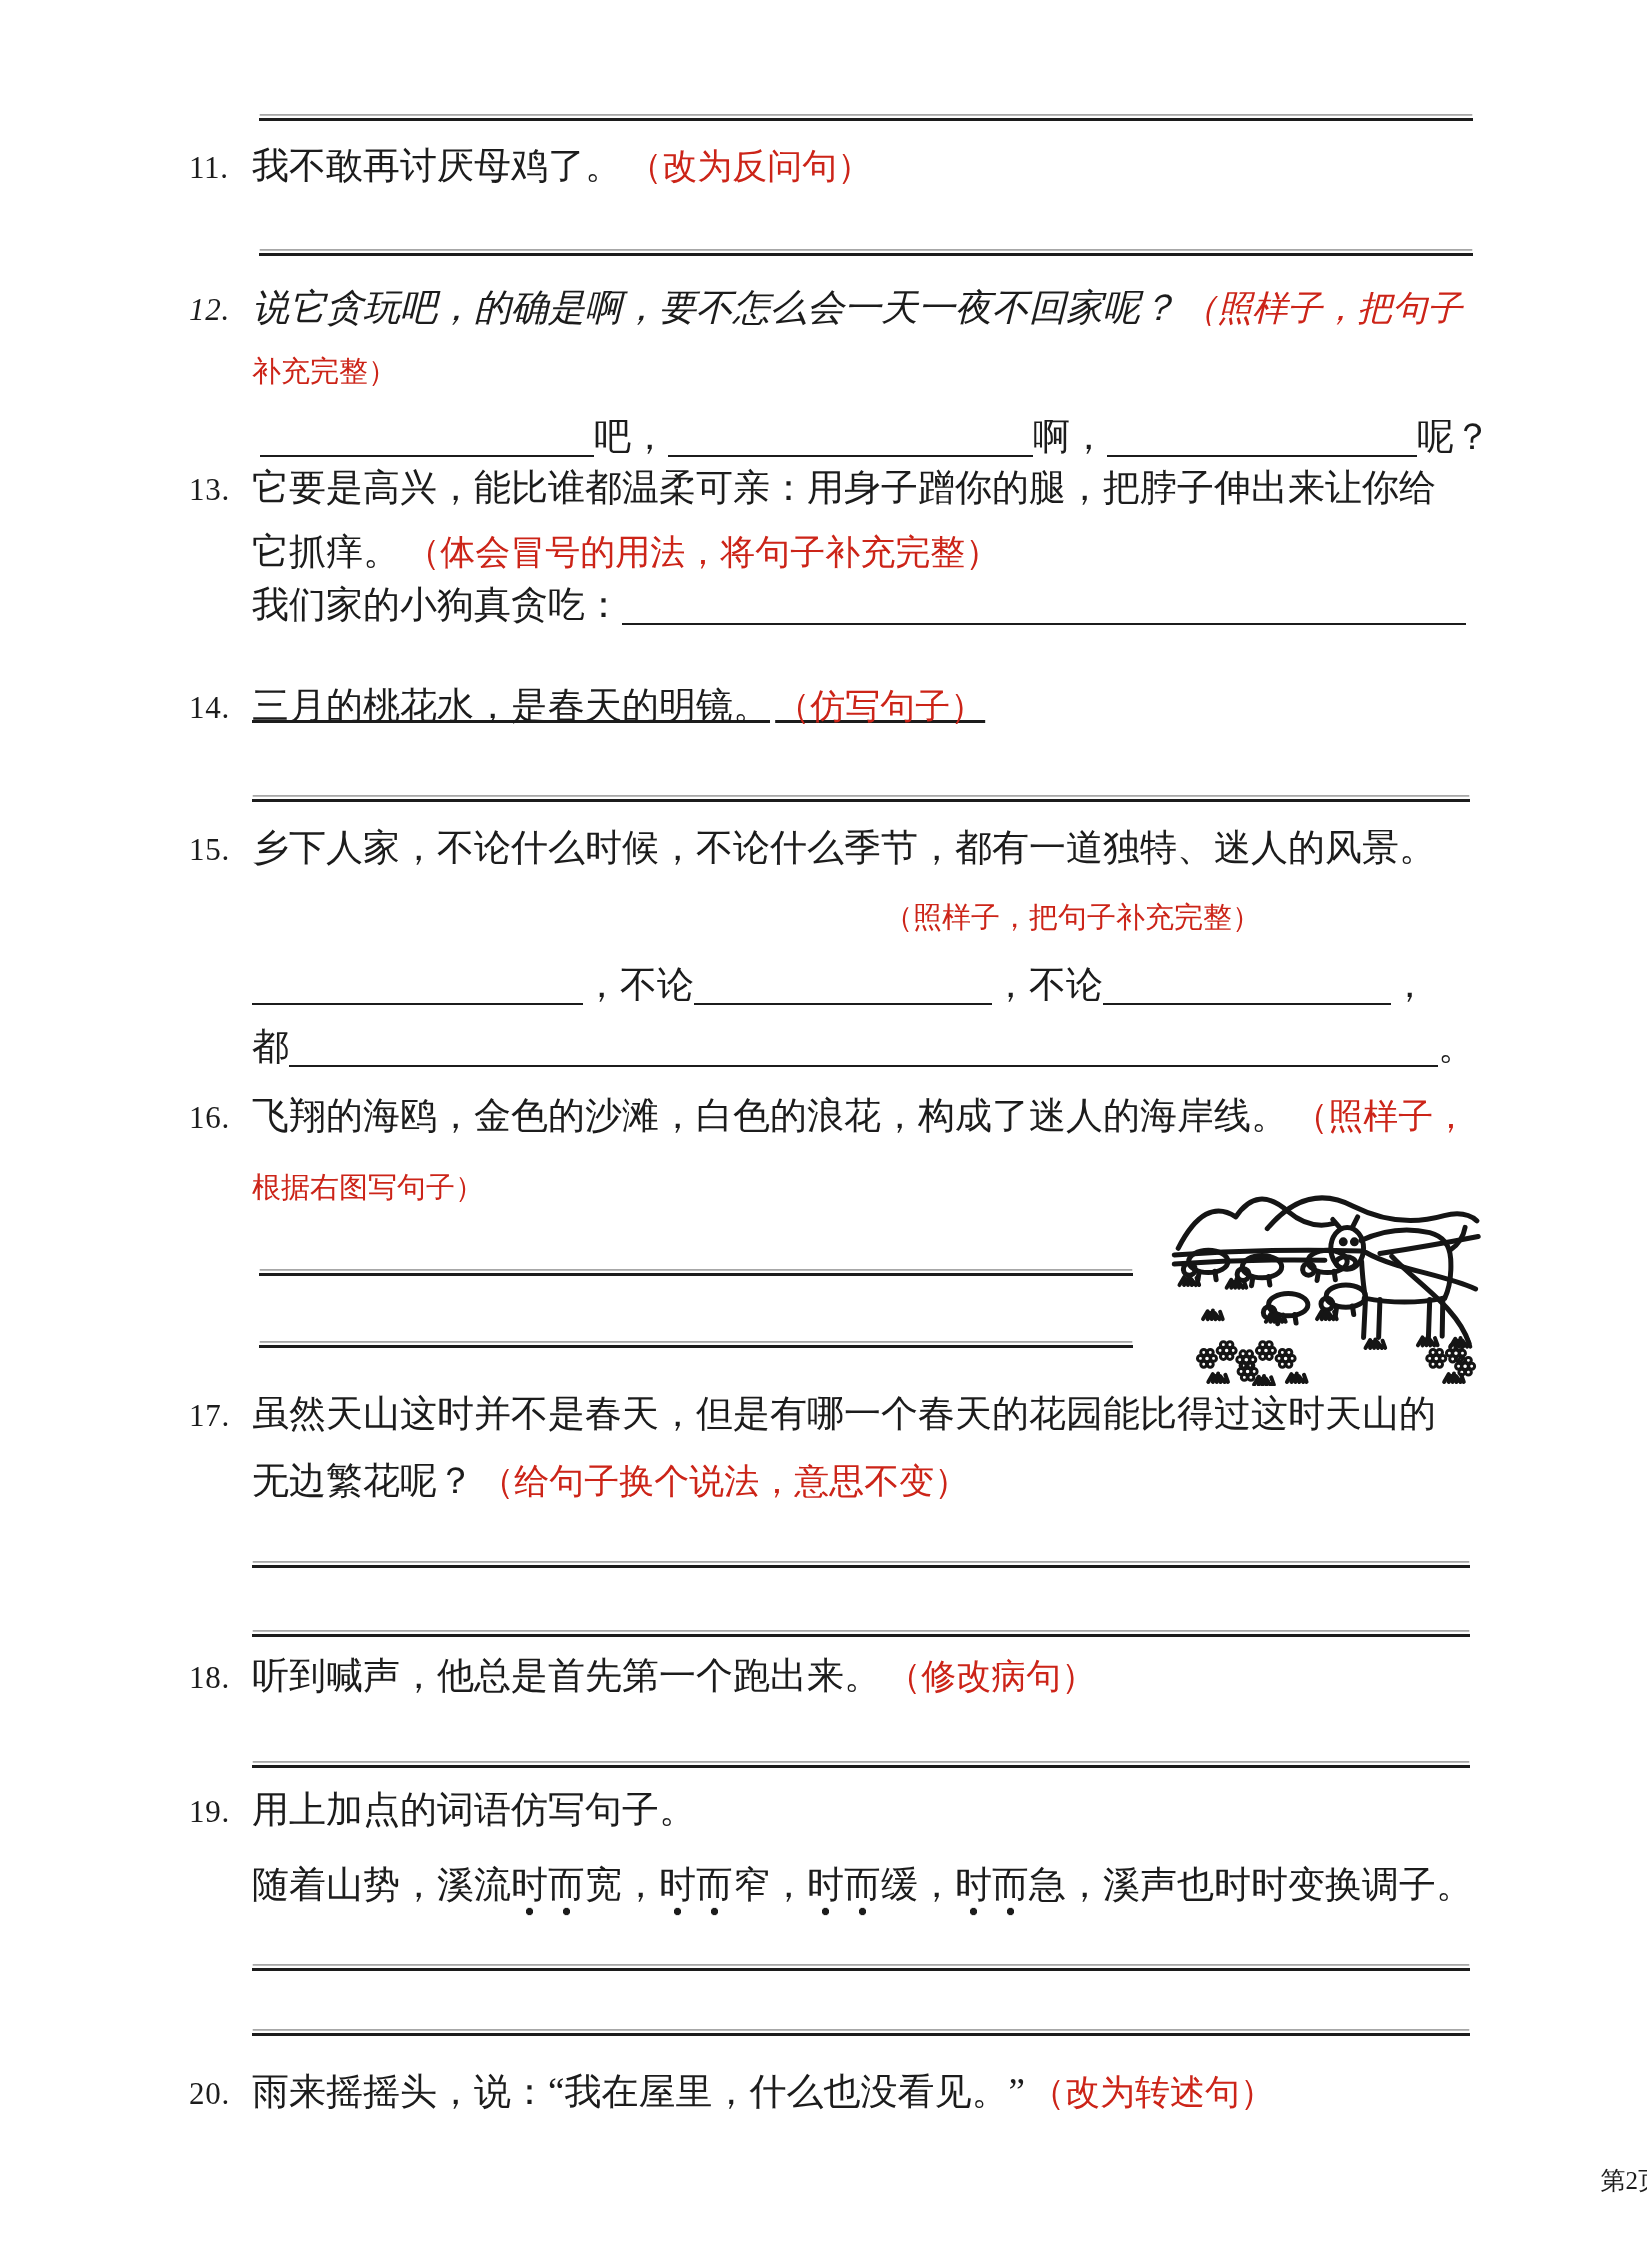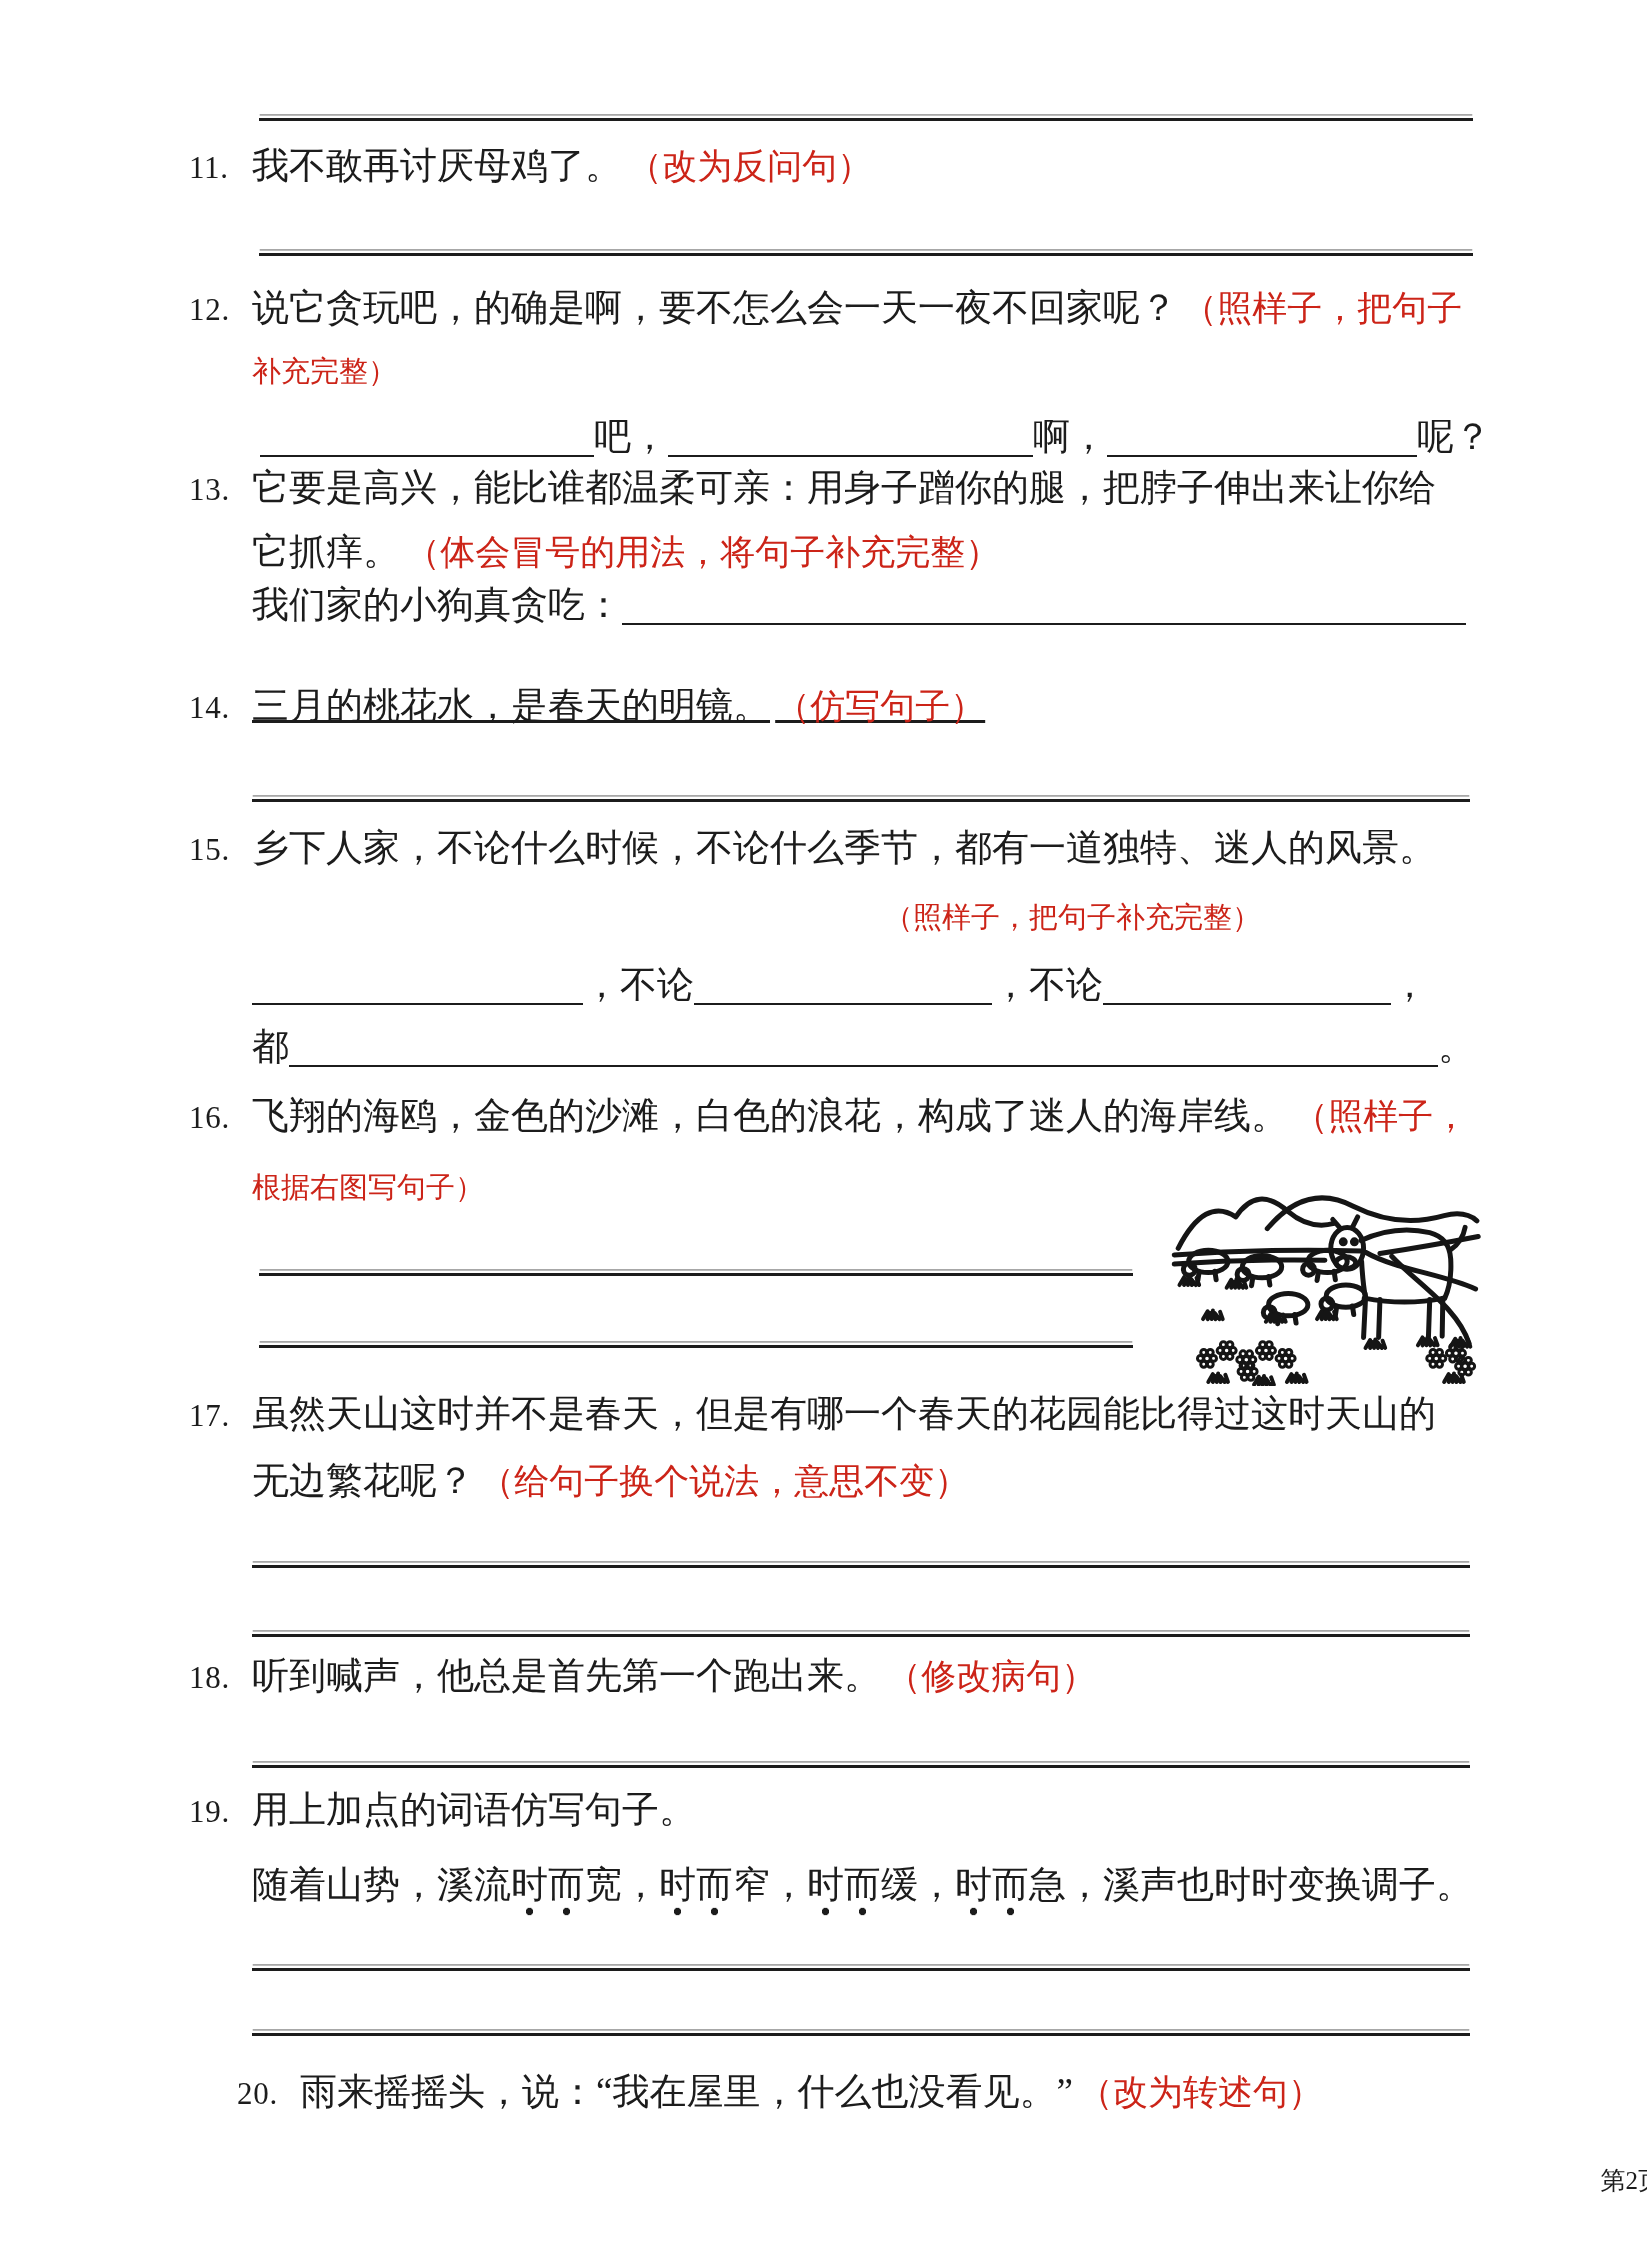--- a/index.html
+++ b/index.html
@@ -32,21 +32,21 @@
 
 <div class="page">
 
   <div class="rule" style="left:259px; top:118px; width:1214px;"></div>
 
   <div class="row" style="left:189px; top:145px;">
     <span class="num">11.</span><span class="ink">我不敢再讨厌母鸡了。</span><span class="red">（改为反问句）</span>
   </div>
   <div class="rule" style="left:259px; top:253px; width:1214px;"></div>
 
-  <div class="row" style="left:189px; top:287px;">
+  <div class="row" style="left:189px; top:287px;font-style:italic;">
     <span class="num">12.</span><span class="ink">说它贪玩吧，的确是啊，要不怎么会一天一夜不回家呢？</span><span class="red">（照样子，把句子</span>
   </div>
   <div class="row" style="left:252px; top:348px;">
     <span class="red-solo">补充完整）</span>
   </div>
   <div class="row" style="left:260px; top:416px;">
     <span class="blank" style="width:334px;"></span><span class="ink">吧，</span><span class="blank" style="width:365px;"></span><span class="ink">啊，</span><span class="blank" style="width:310px;"></span><span class="ink">呢？</span>
   </div>
 
   <div class="row" style="left:189px; top:467px;">
@@ -179,20 +179,20 @@
 
   <div class="row" style="left:189px; top:1789px;">
     <span class="num">19.</span><span class="ink">用上加点的词语仿写句子。</span>
   </div>
   <div class="row" style="left:252px; top:1864px;">
     <span class="ink">随着山势，溪流</span><span class="ink dots">时而</span><span class="ink">宽，</span><span class="ink dots">时而</span><span class="ink">窄，</span><span class="ink dots">时而</span><span class="ink">缓，</span><span class="ink dots">时而</span><span class="ink">急，溪声也时时变换调子。</span>
   </div>
   <div class="rule" style="left:252px; top:1968px; width:1218px;"></div>
   <div class="rule" style="left:252px; top:2033px; width:1218px;"></div>
 
-  <div class="row" style="left:189px; top:2071px;margin-left:48px;">
+  <div class="row" style="left:189px; top:2071px;">
     <span class="num">20.</span><span class="ink">雨来摇摇头，说：“我在屋里，什么也没看见。”</span><span class="red">（改为转述句）</span>
   </div>
 
   <div class="footer">第2页</div>
 
 </div>
 
 
 </body></html>

